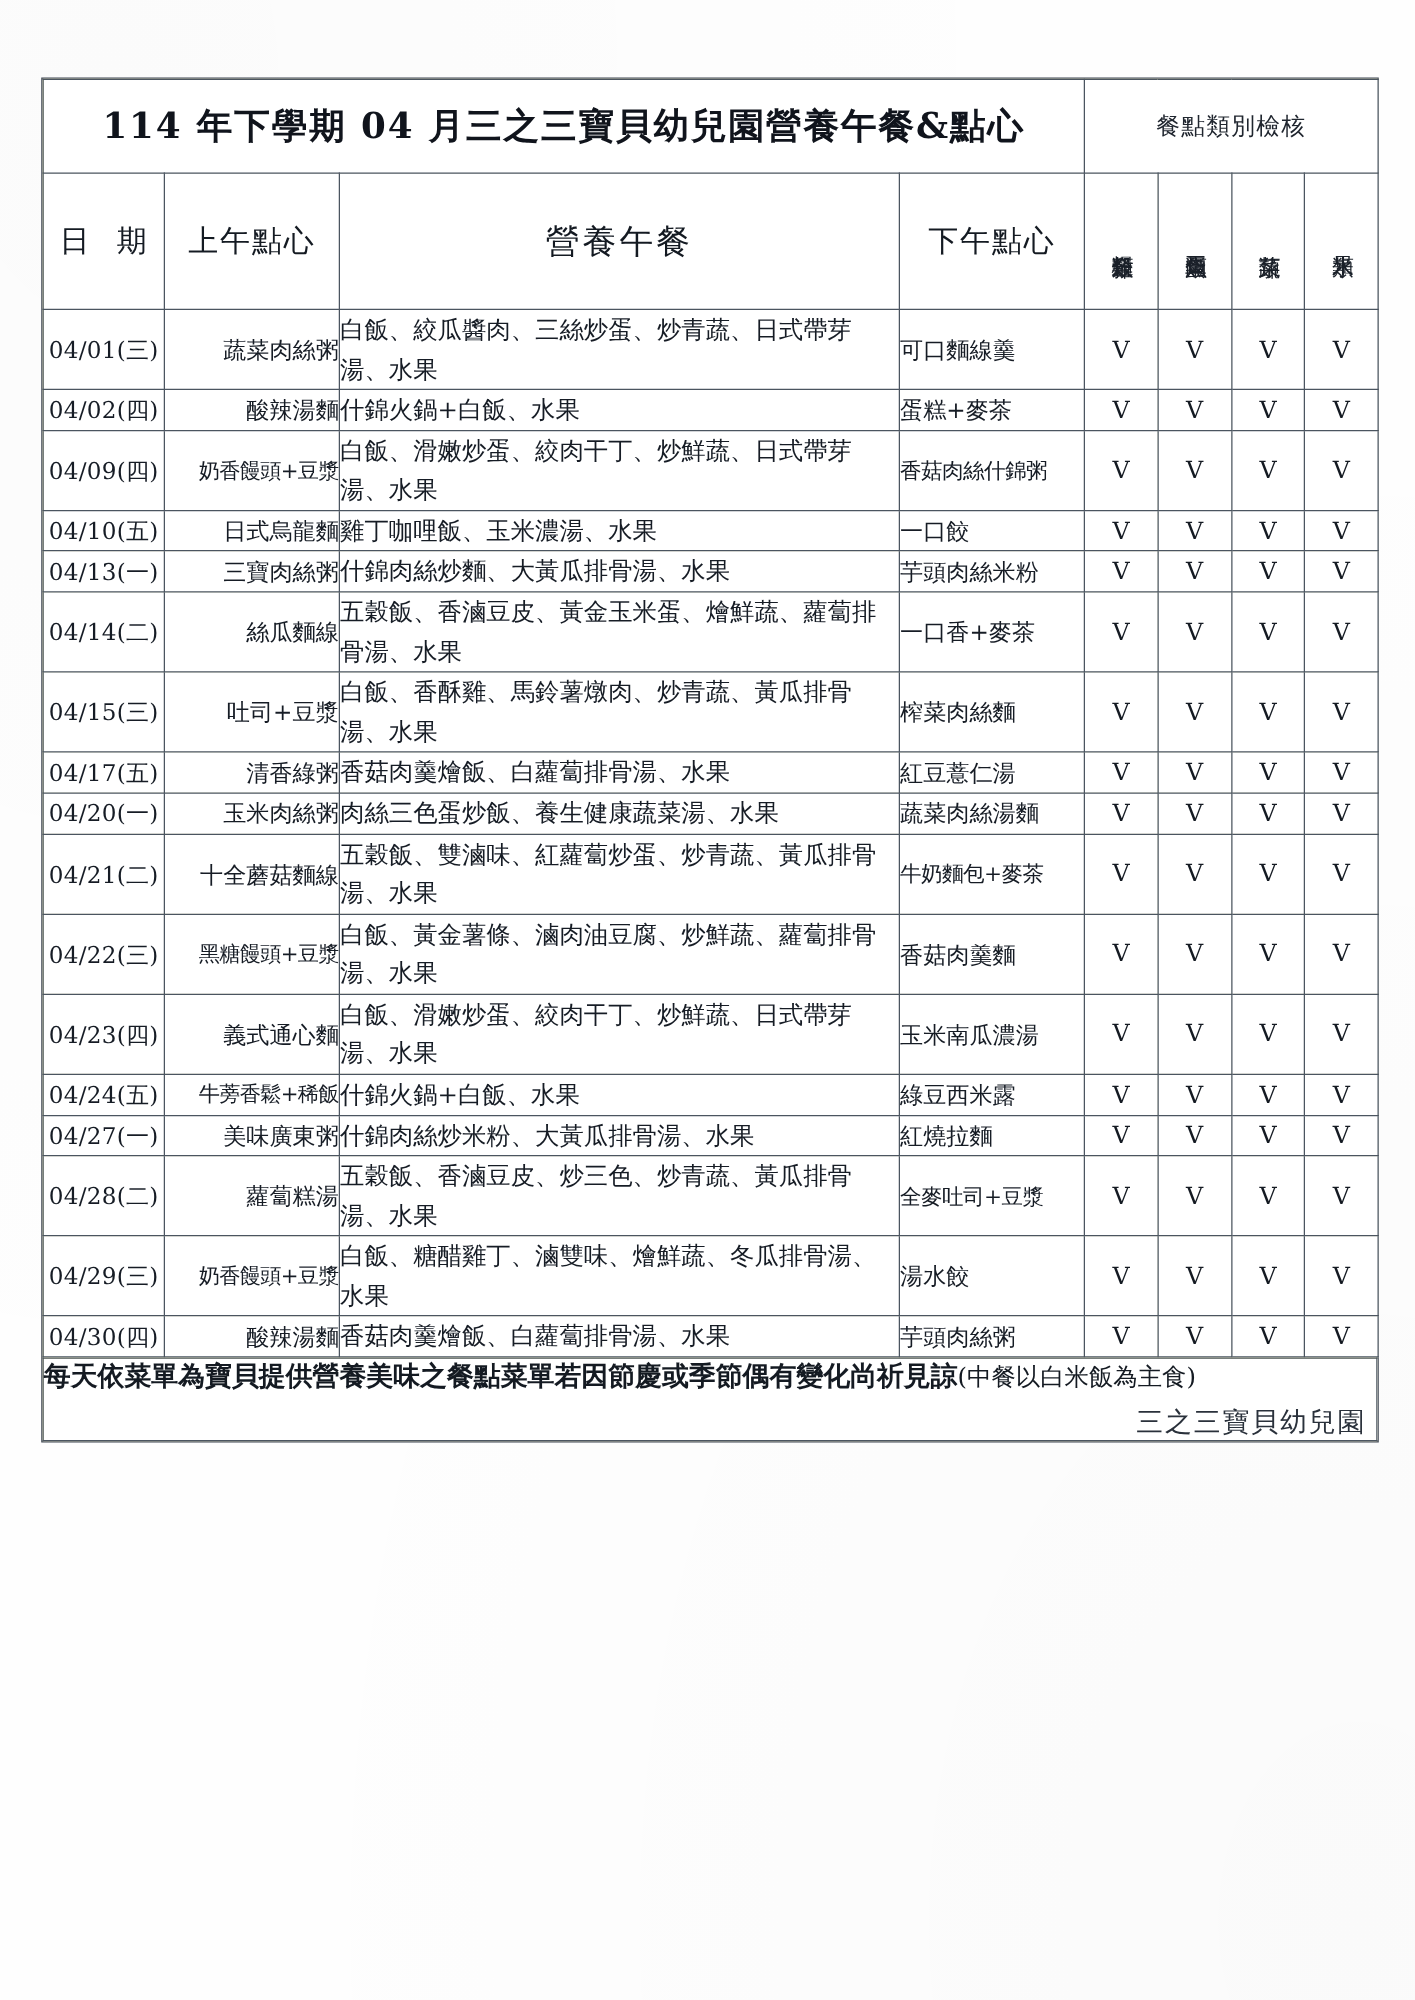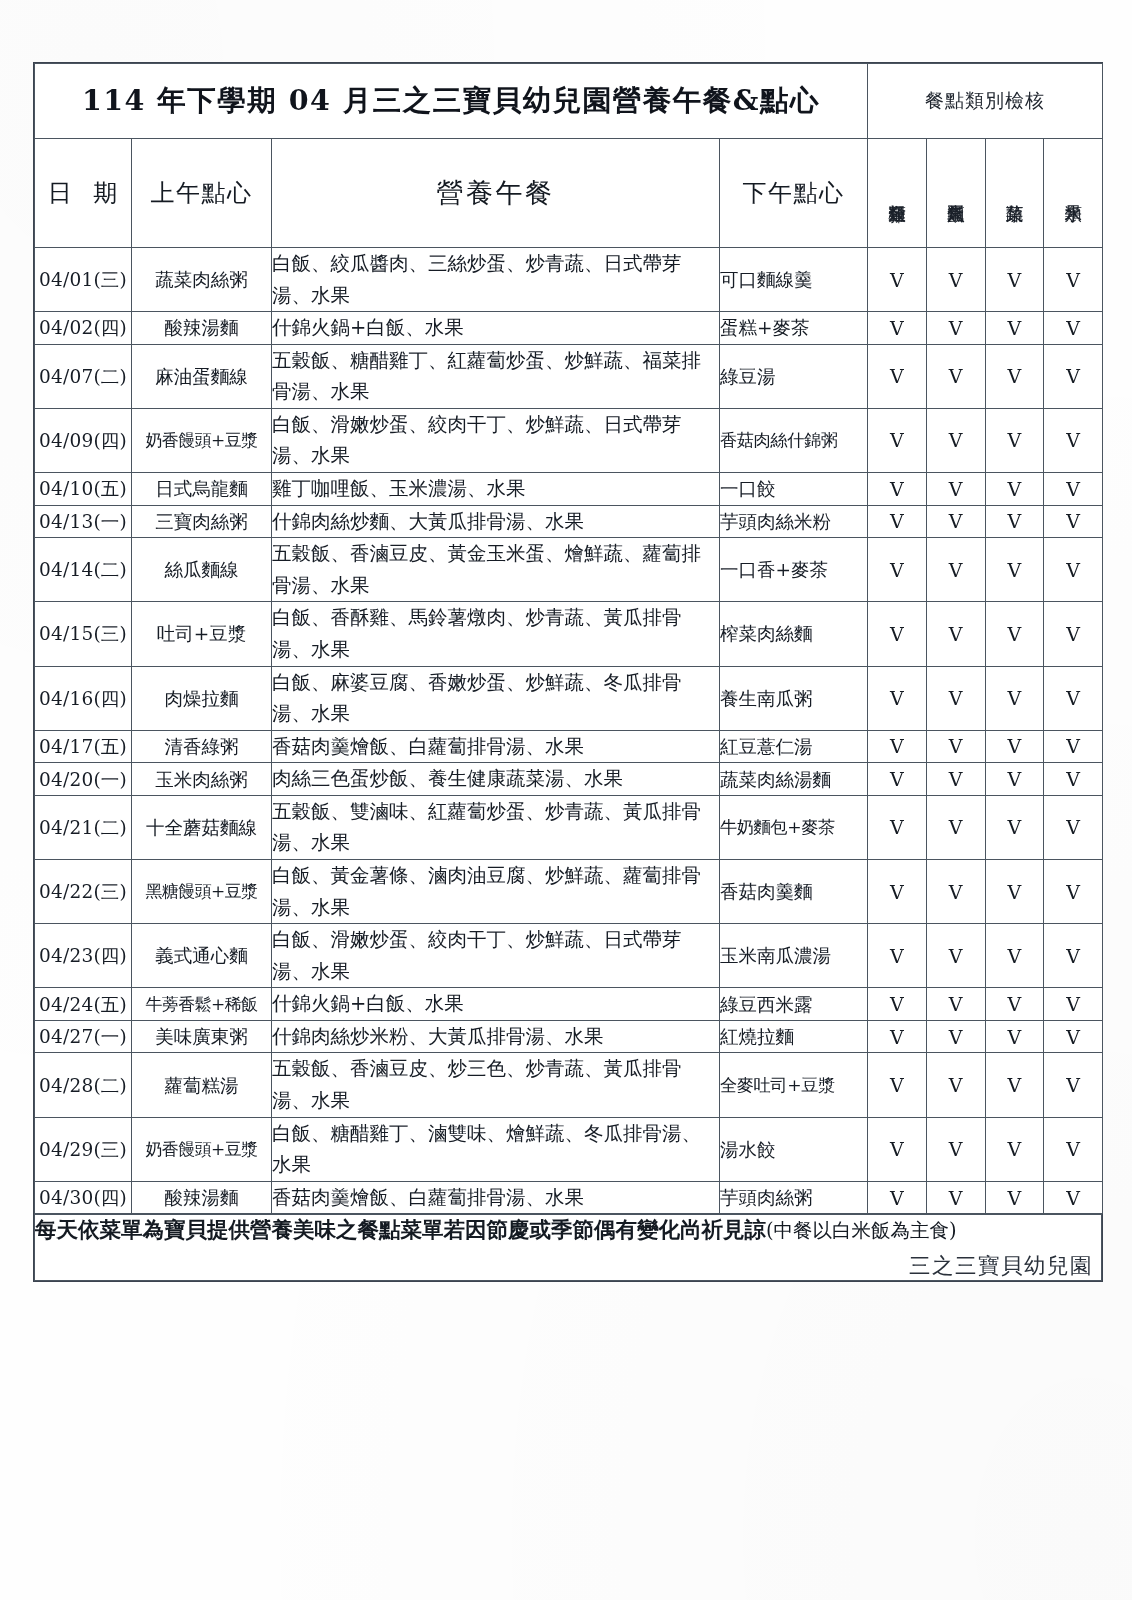--- a/index.html
+++ b/index.html
@@ -136,21 +136,21 @@
   
   td.date {
     text-align: center;
     font-size: 18.5px;
     letter-spacing: 0.2px;
     color: #161c25;
     white-space: nowrap;
     font-family: "DejaVu Serif", "Liberation Serif", serif;
   }
   td.am {
-    text-align: center;
+    text-align: right;
     font-size: 18.5px;
     padding-left: 6px;
     color: #161c25;
     letter-spacing: 0px;
     white-space: nowrap;
     margin-left: 48px;
   }
   td.am.tight { font-size: 17px; letter-spacing: -0.6px; }
   td.lunch {
     text-align: left;
@@ -284,30 +284,20 @@
             <td class="date">04/02(四)</td>
             <td class="am">酸辣湯麵</td>
             <td class="lunch">什錦火鍋+白飯、水果</td>
             <td class="pm">蛋糕+麥茶</td>
             <td class="chk">V</td>
             <td class="chk">V</td>
             <td class="chk">V</td>
             <td class="chk">V</td>
           </tr>
           <tr class="r2">
-            <td class="date">04/07(二)</td>
-            <td class="am">麻油蛋麵線</td>
-            <td class="lunch">五穀飯、糖醋雞丁、紅蘿蔔炒蛋、炒鮮蔬、福菜排骨湯、水果</td>
-            <td class="pm">綠豆湯</td>
-            <td class="chk">V</td>
-            <td class="chk">V</td>
-            <td class="chk">V</td>
-            <td class="chk">V</td>
-          </tr>
-          <tr class="r2">
             <td class="date">04/09(四)</td>
             <td class="am tight">奶香饅頭+豆漿</td>
             <td class="lunch">白飯、滑嫩炒蛋、絞肉干丁、炒鮮蔬、日式帶芽湯、水果</td>
             <td class="pm tight">香菇肉絲什錦粥</td>
             <td class="chk">V</td>
             <td class="chk">V</td>
             <td class="chk">V</td>
             <td class="chk">V</td>
           </tr>
           <tr class="r1">
@@ -338,30 +328,20 @@
             <td class="chk">V</td>
             <td class="chk">V</td>
             <td class="chk">V</td>
             <td class="chk">V</td>
           </tr>
           <tr class="r2">
             <td class="date">04/15(三)</td>
             <td class="am">吐司+豆漿</td>
             <td class="lunch">白飯、香酥雞、馬鈴薯燉肉、炒青蔬、黃瓜排骨湯、水果</td>
             <td class="pm">榨菜肉絲麵</td>
-            <td class="chk">V</td>
-            <td class="chk">V</td>
-            <td class="chk">V</td>
-            <td class="chk">V</td>
-          </tr>
-          <tr class="r2">
-            <td class="date">04/16(四)</td>
-            <td class="am">肉燥拉麵</td>
-            <td class="lunch">白飯、麻婆豆腐、香嫩炒蛋、炒鮮蔬、冬瓜排骨湯、水果</td>
-            <td class="pm">養生南瓜粥</td>
             <td class="chk">V</td>
             <td class="chk">V</td>
             <td class="chk">V</td>
             <td class="chk">V</td>
           </tr>
           <tr class="r1">
             <td class="date">04/17(五)</td>
             <td class="am">清香綠粥</td>
             <td class="lunch">香菇肉羹燴飯、白蘿蔔排骨湯、水果</td>
             <td class="pm">紅豆薏仁湯</td>

